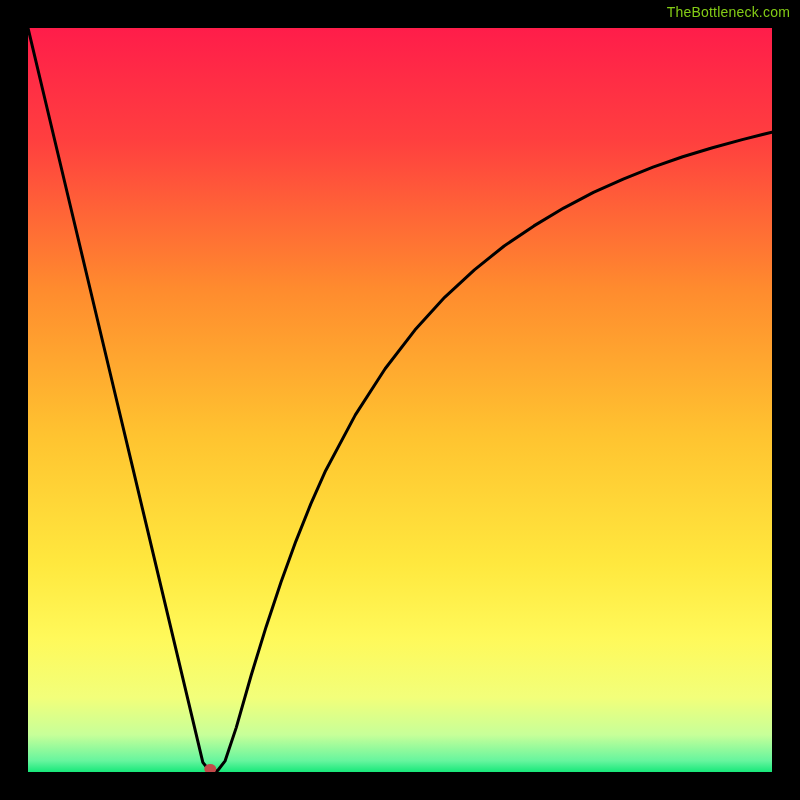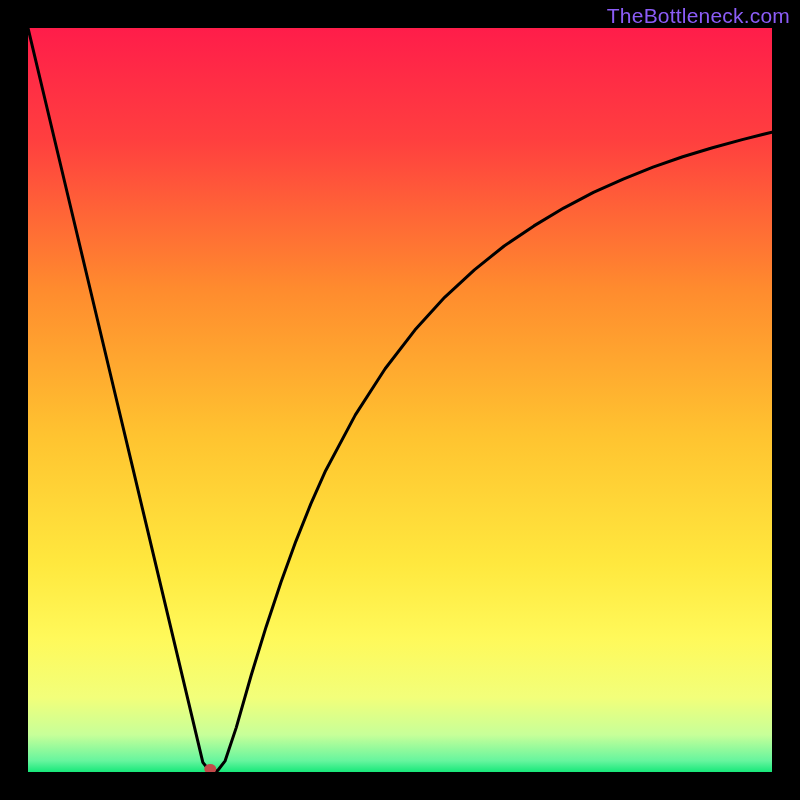--- a/index.html
+++ b/index.html
@@ -23,22 +23,22 @@
     position: absolute;
     left: 0;
     top: 0;
     width: 744px;
     height: 744px;
   }
   .watermark {
     position: absolute;
     top: 4px;
     right: 10px;
-    color: #8b5cf6;
-    font-size: 21px;
+    color: #84cc16;
+    font-size: 14px;
     font-weight: 500;
     letter-spacing: 0.2px;
   }
   svg { display: block; }
 </style>
 </head>
 <body>
 
 <div class="frame">
   <svg class="plot" viewBox="0 0 744 744">

